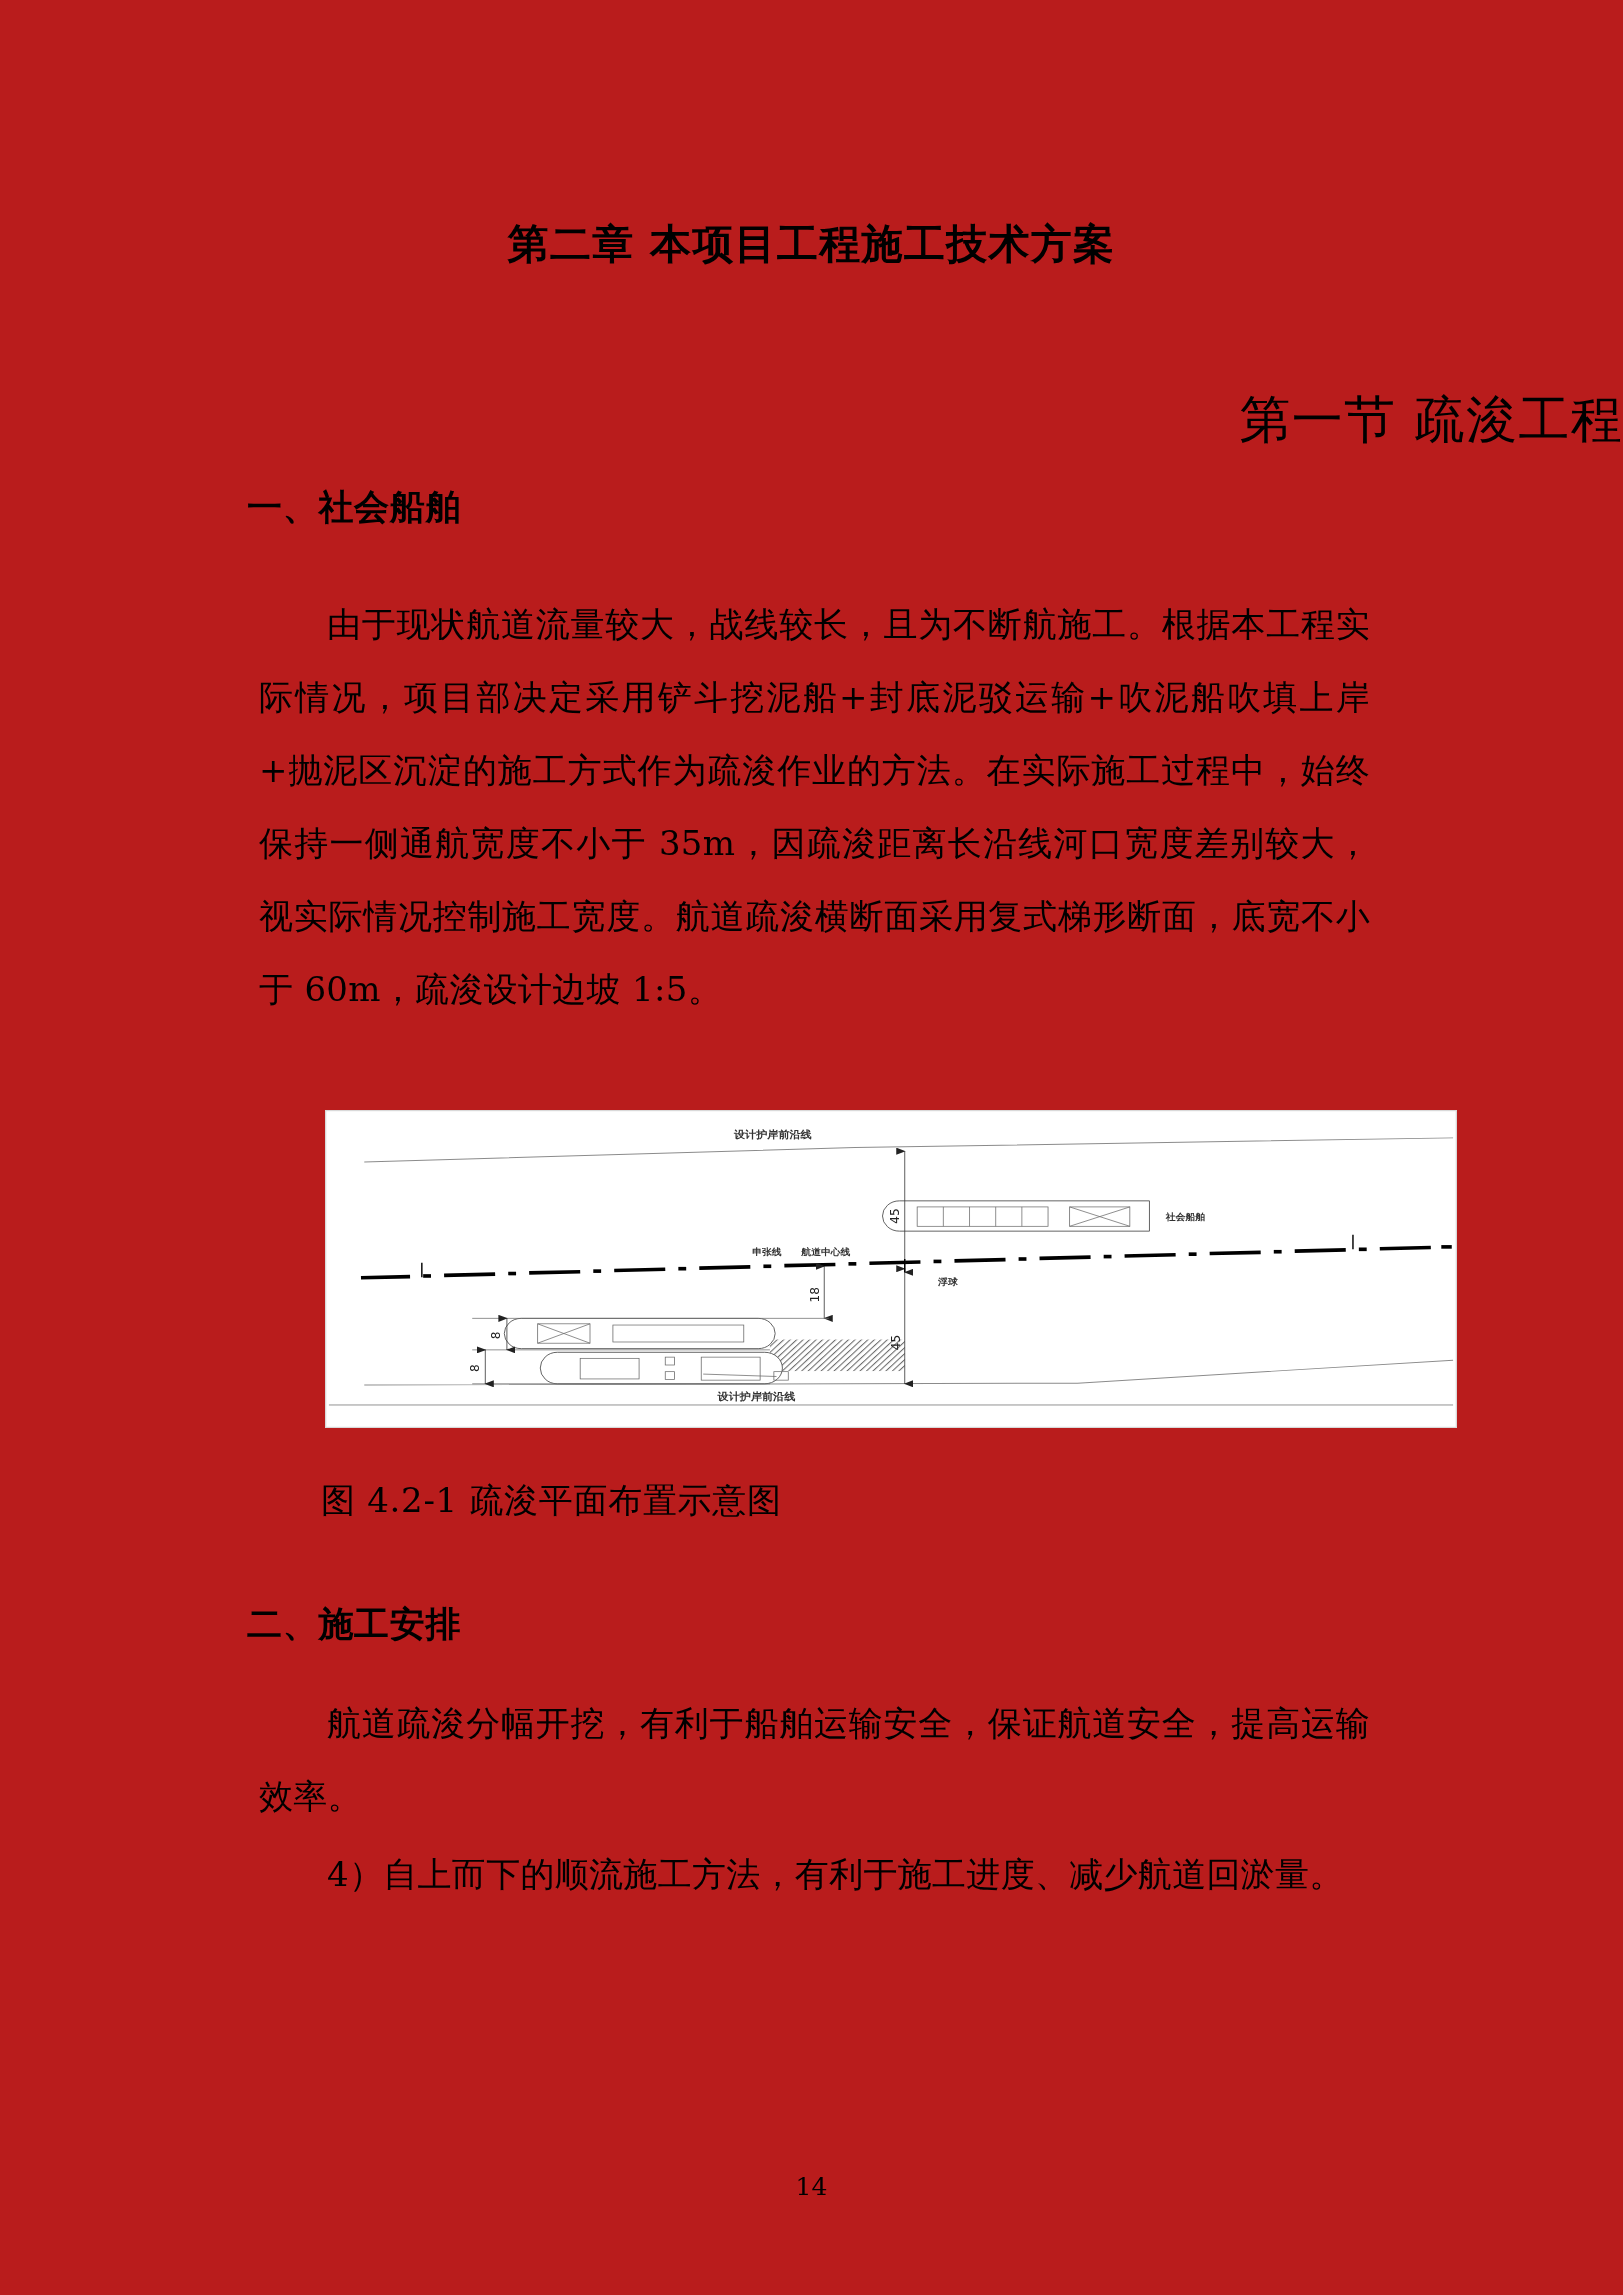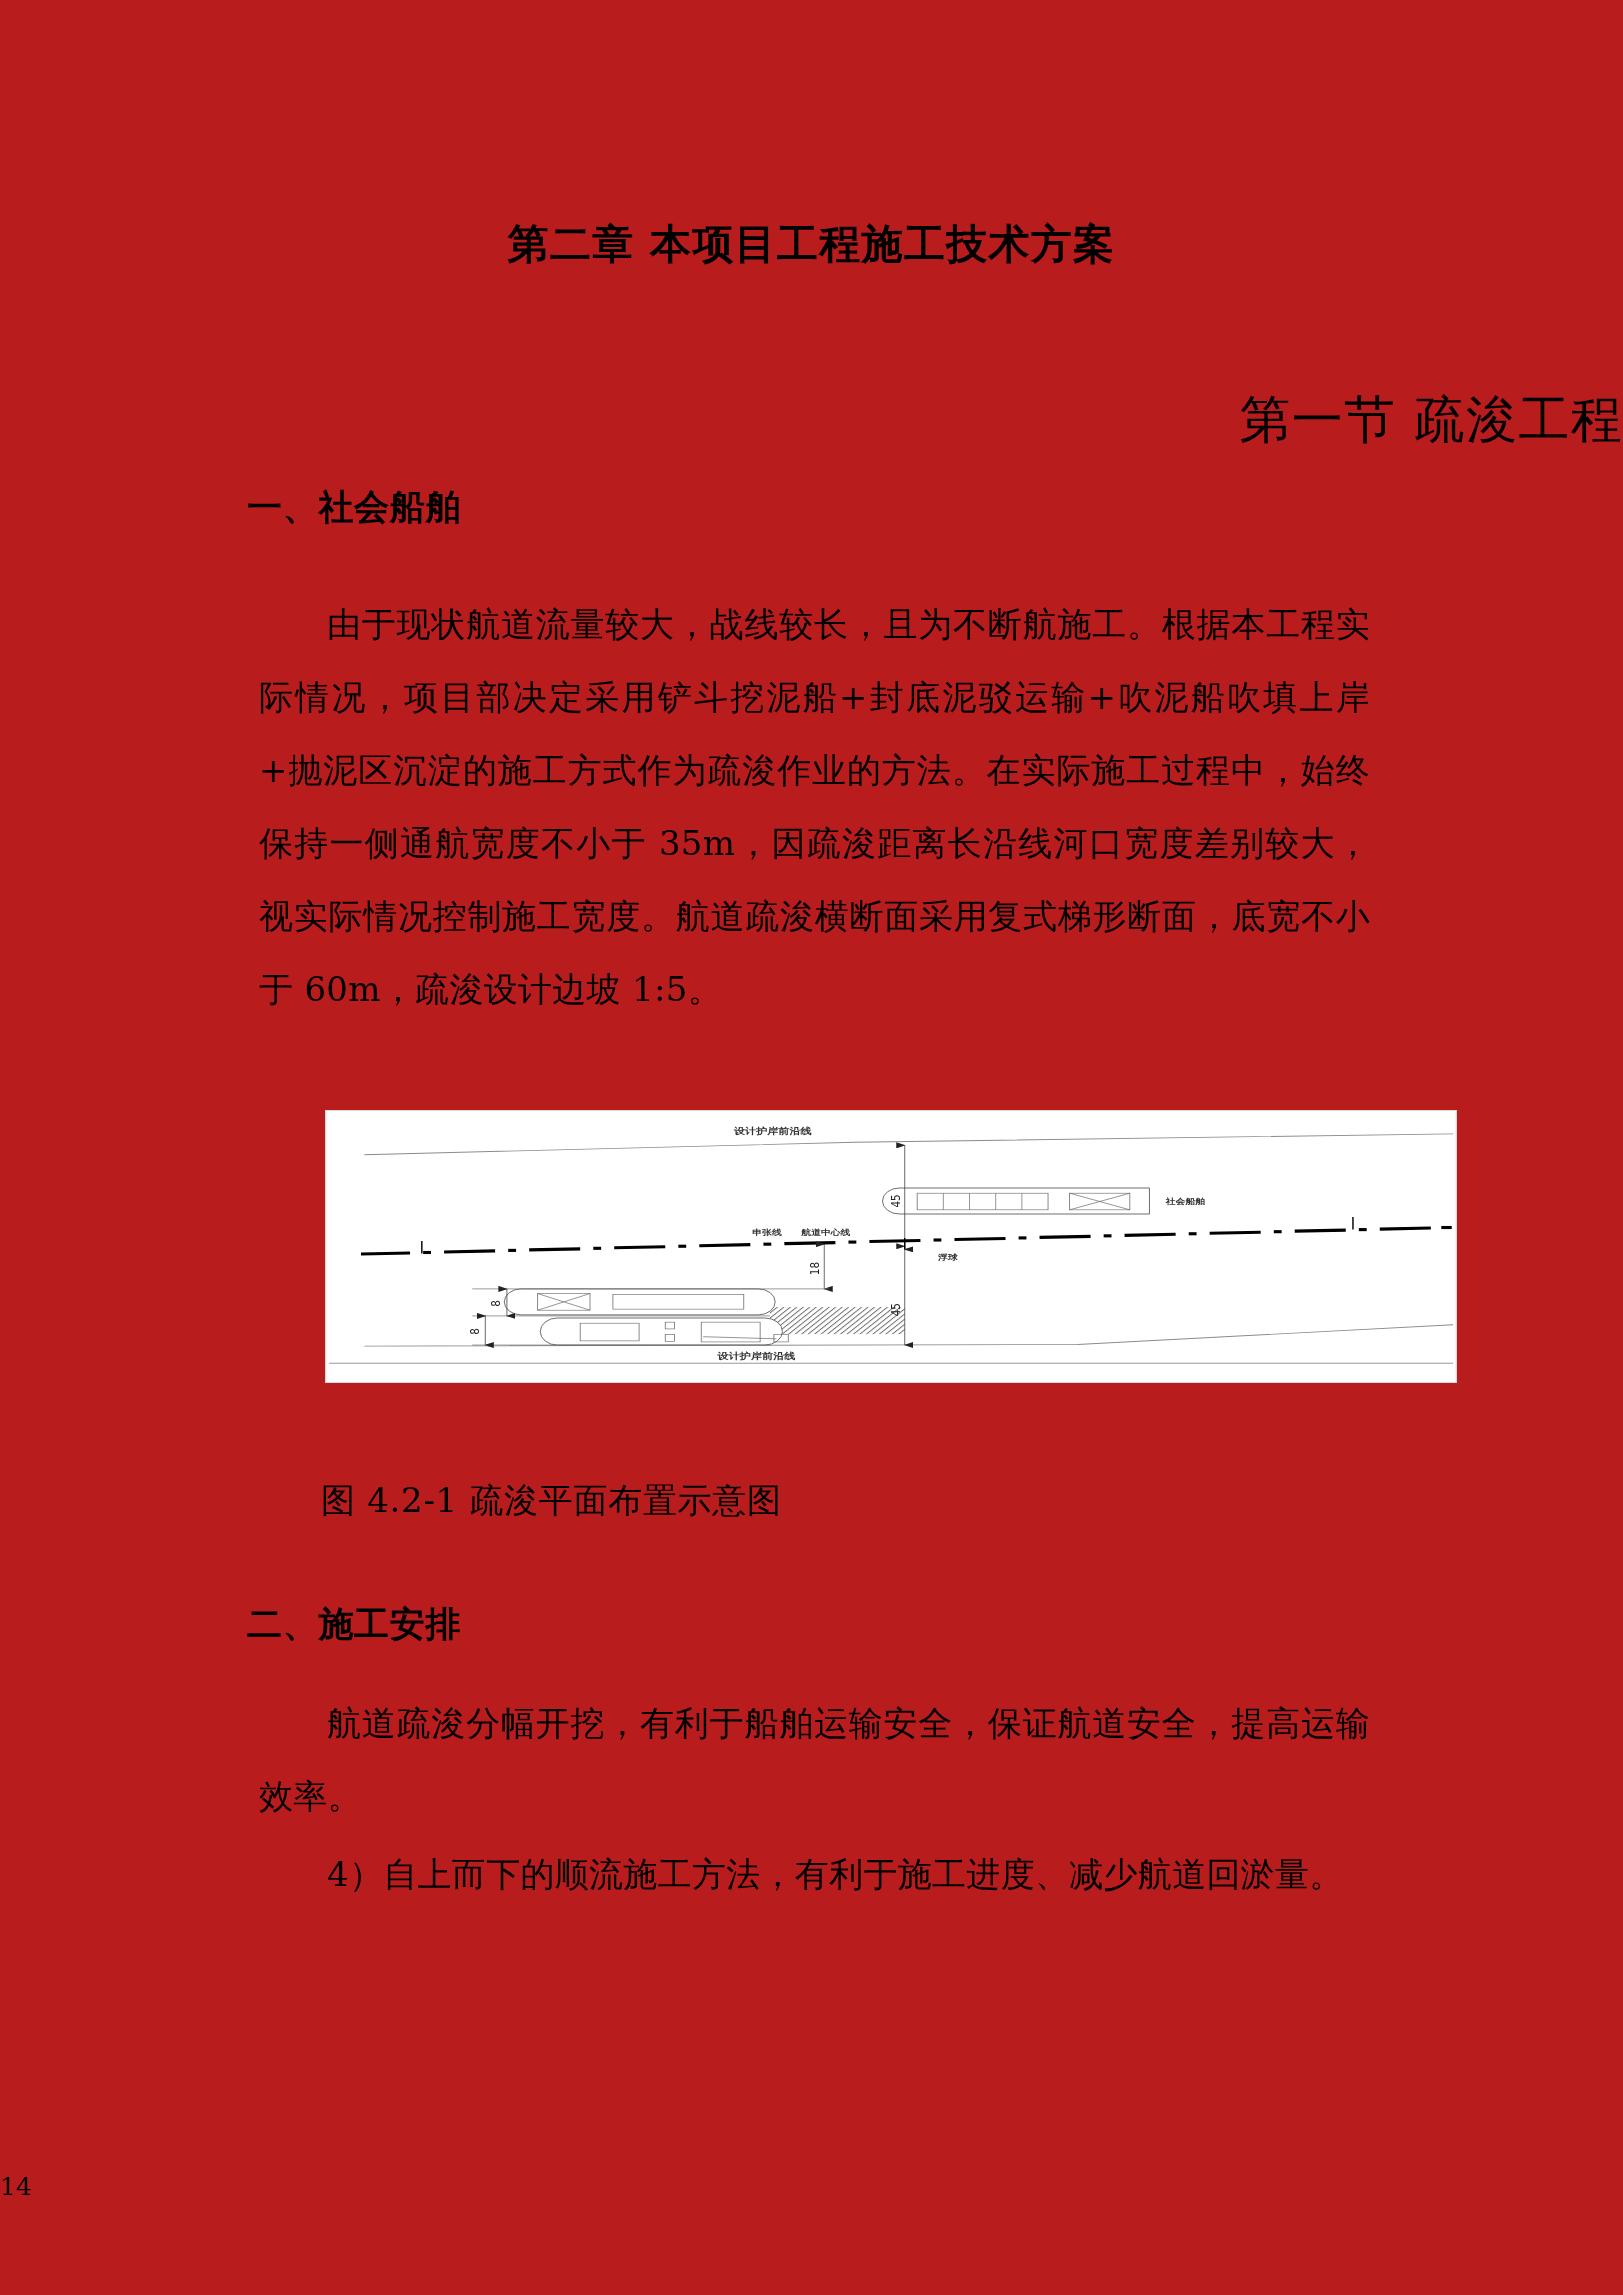--- a/index.html
+++ b/index.html
@@ -81,31 +81,31 @@
     font-size: 34px;
     letter-spacing: 0.7px;
     white-space: nowrap;
   }
 
   .page-number {
     position: absolute;
     left: 0;
     right: 0;
     top: 2172px;
-    text-align: left;
+    text-align: center;
     font-size: 25px;
   }
 
   
   .figure-wrap {
     position: absolute;
     left: 325px;
     top: 1110px;
     width: 1132px;
-    height: 273px;
+    height: 318px;
   }
   .figure-wrap svg {
     display: block;
     width: 100%;
     height: 100%;
   }
   .dg-label {
     font-family: "DejaVu Sans", "Liberation Sans", sans-serif;
     font-size: 17px;
     fill: #333;

